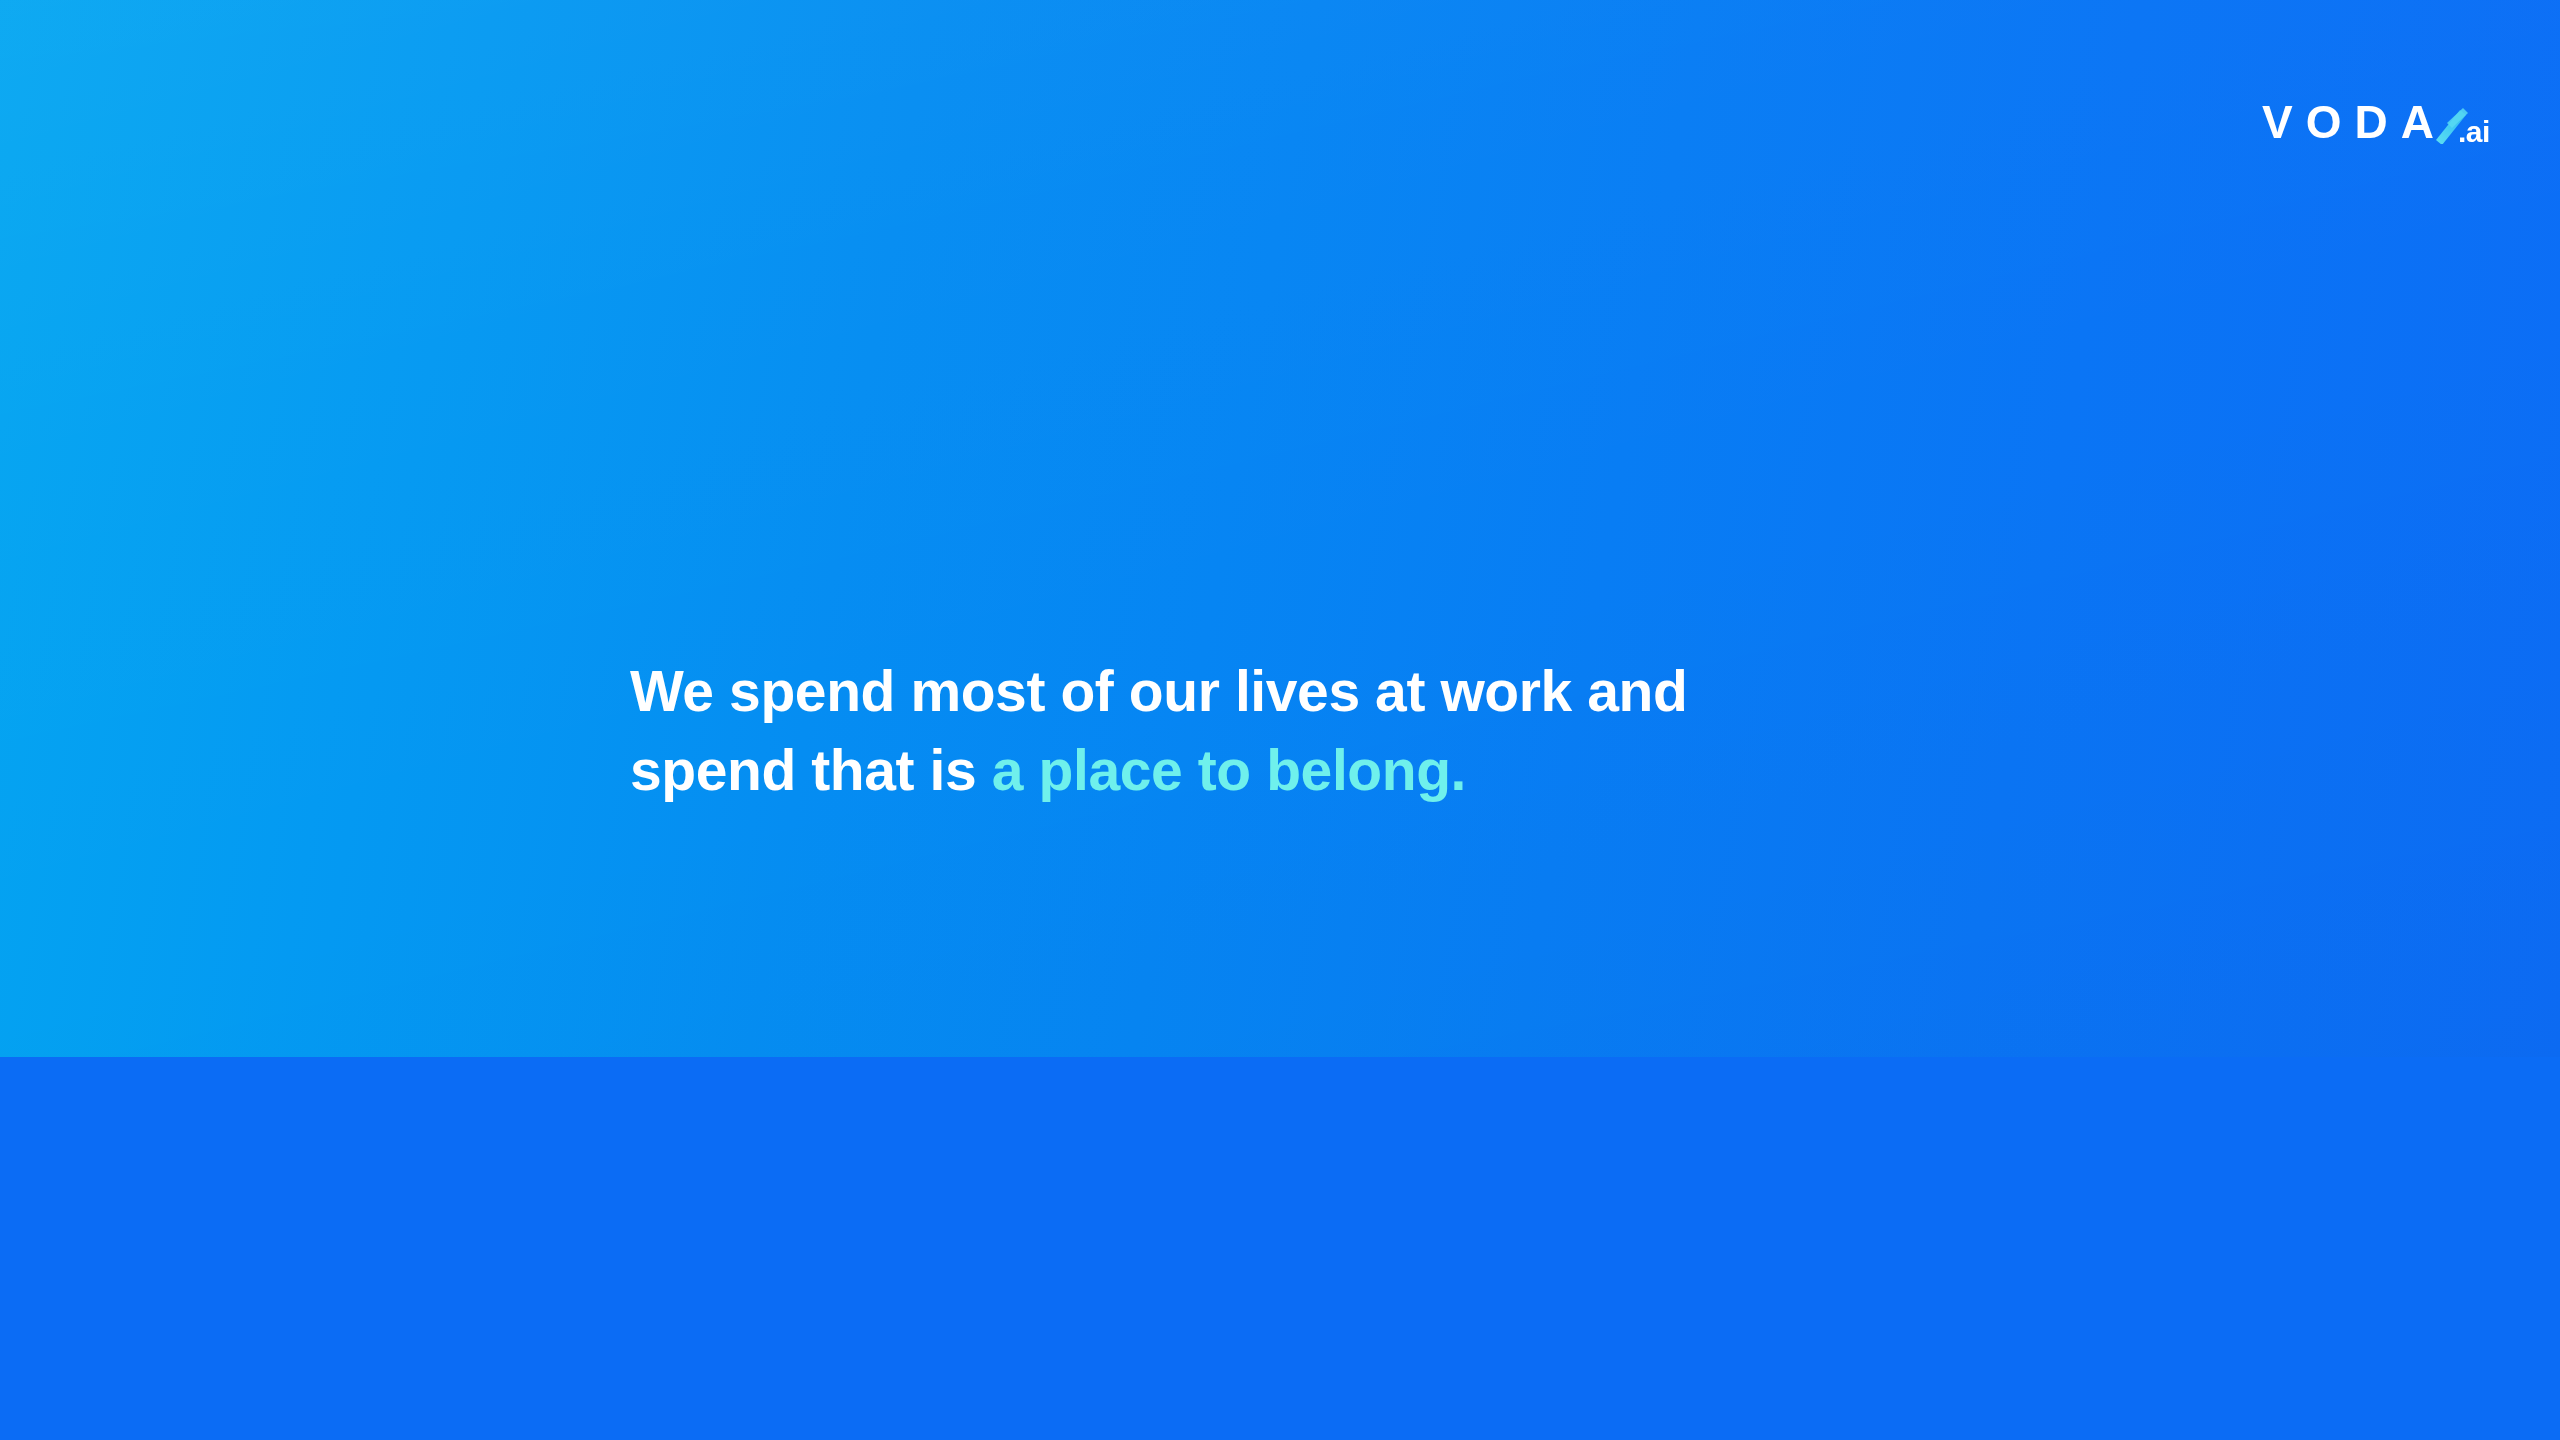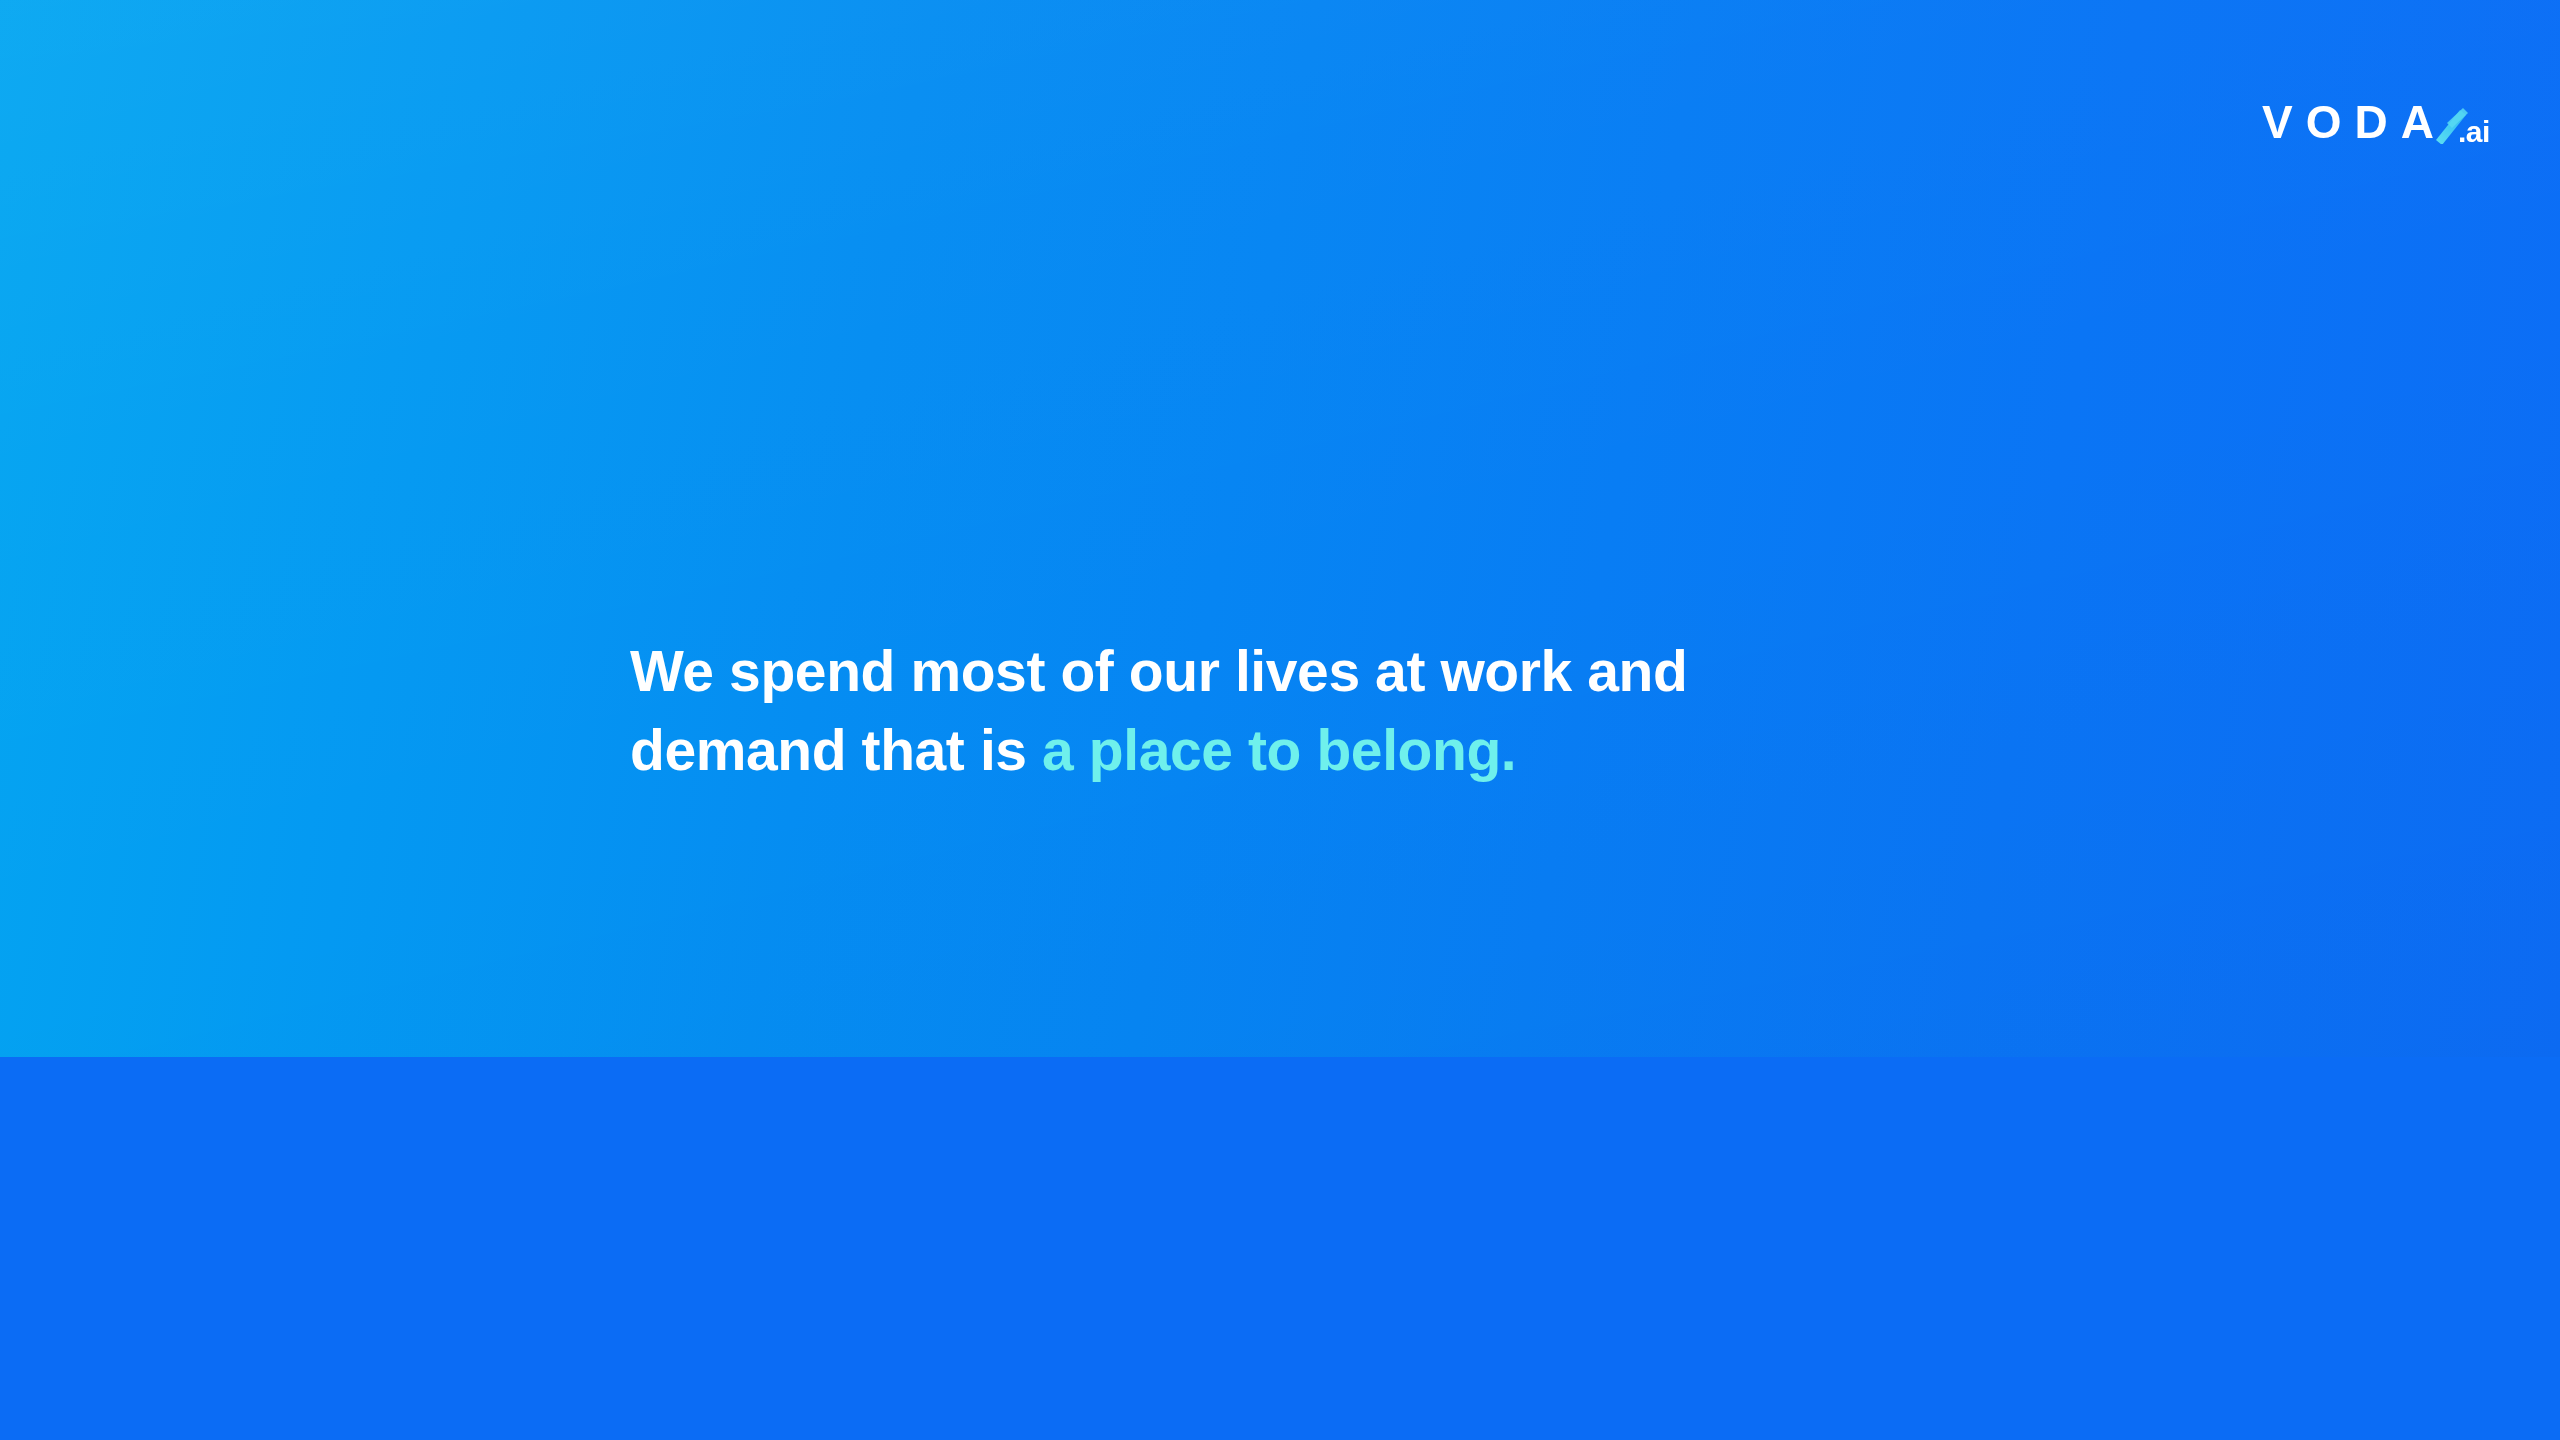--- a/index.html
+++ b/index.html
@@ -91,21 +91,21 @@
     top: 8px;
     width: 38px;
     height: 40px;
     pointer-events: none;
   }
 
   
   .headline {
     position: absolute;
     left: 630px;
-    top: 632px;
+    top: 652px;
     width: 1420px;
     z-index: 3;
   }
 
   .headline-line {
     font-size: 57px;
     line-height: 79px;
     font-weight: 700;
     letter-spacing: -0.4px;
     color: #ffffff;
@@ -138,17 +138,17 @@
         <path d="M14 19 L30 4 L35 9 L19 24 Z" fill="#57d9f2" opacity="0.85"></path>
       </svg>
 
       <span class="logo-suffix">.ai</span>
     </div>
   </div>
 
   <div class="headline">
     <div class="headline-line">We spend most of our lives at work and</div>
     <div class="headline-line">
-      <span>demand that is </span><span class="accent-text">a place to belong.</span>
+      <span>spend that is </span><span class="accent-text">a place to belong.</span>
     </div>
   </div>
 
 </div>
 
 </body></html>

